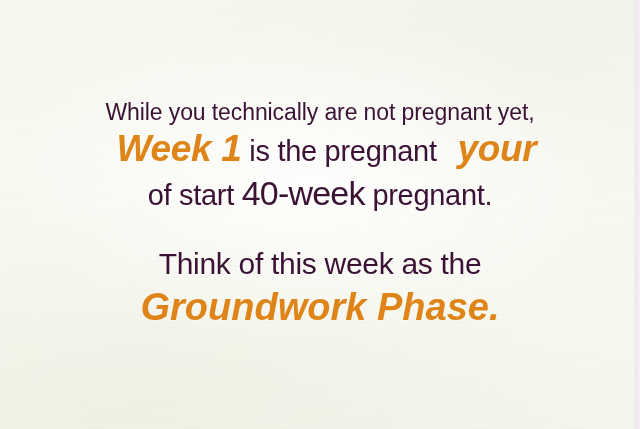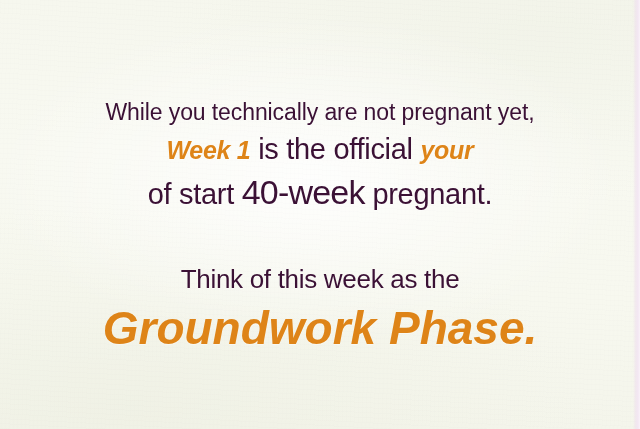--- a/index.html
+++ b/index.html
@@ -61,21 +61,20 @@
 
   #caption-area {
     position: absolute;
     inset: 0;
     display: flex;
     flex-direction: column;
     justify-content: flex-start;
     align-items: center;
     padding-top: 96px;
     box-sizing: border-box;
-    gap: 16px;
   }
 
   .para {
     width: 100%;
     text-align: center;
     color: #3b1135;
   }
 
   .para.first { margin-bottom: 26px; }
 
@@ -92,39 +91,40 @@
     letter-spacing: -0.1px;
   }
 
   .line.medium {
     font-size: 29px;
     line-height: 42px;
     letter-spacing: -0.3px;
   }
 
   .line.big {
-    font-size: 26px;
+    font-size: 30px;
     line-height: 44px;
     letter-spacing: -0.3px;
   }
 
   .accent {
     color: #de8418;
     font-weight: bold;
     font-style: italic;
     text-shadow: 0 1px 1px rgba(255,255,255,0.5);
   }
 
   .accent.headline {
-    font-size: 46px;
+    font-size: 38px;
     letter-spacing: 0px;
   }
 
   .accent.inline {
-    font-size: 25px;
+    font-size: 37px;
+    margin-left: 13px;
   }
 
   .emph-dark {
     font-size: 34px;
     color: #3b1135;
     letter-spacing: -0.8px;
   }
 
   .nowrap { white-space: nowrap; }
 </style>
@@ -137,21 +137,21 @@
   <div id="paper-grain"></div>
   <div id="right-edge-strip"></div>
 
   <div id="caption-area">
 
     <div class="para first">
 
       <span class="line small">While you technically are not pregnant yet,</span>
 
       <span class="line medium">
-        <span class="accent inline">Week 1</span><span> is the official </span><span class="accent inline">your</span>
+        <span class="accent inline">Week 1</span><span> is the pregnant </span><span class="accent inline">your</span>
       </span>
 
       <span class="line medium">
         <span>of start </span><span class="emph-dark nowrap">40-week</span><span> pregnant.</span>
       </span>
 
     </div>
 
     <div class="para second">
 

